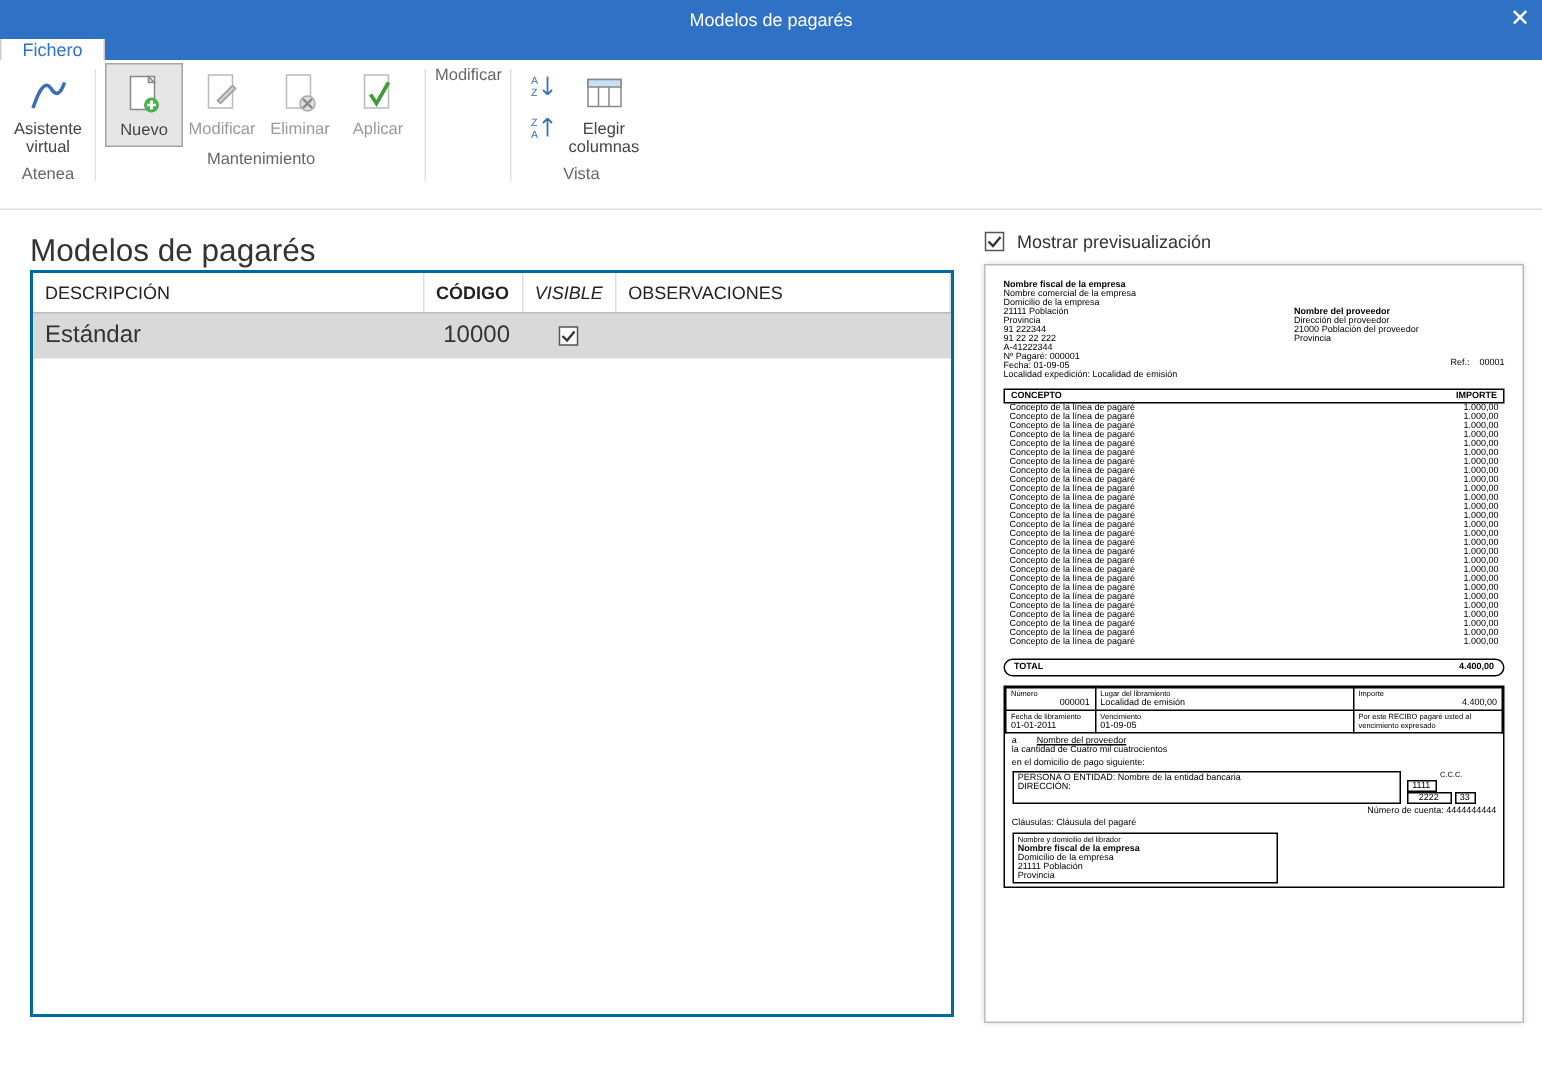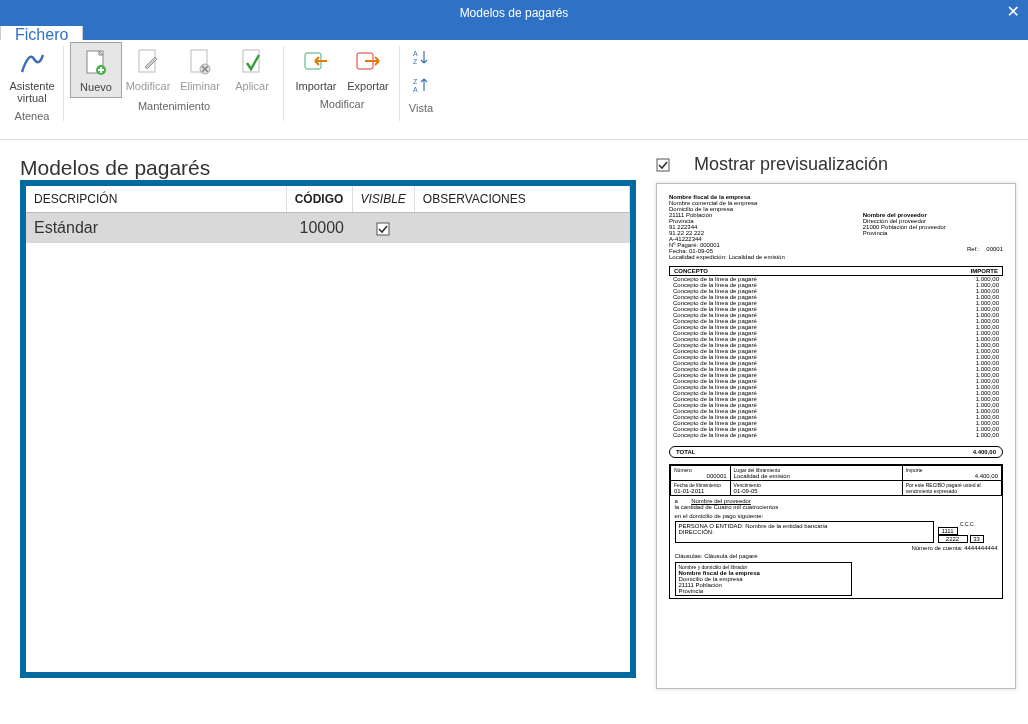--- a/index.html
+++ b/index.html
@@ -1,51 +1,51 @@
 <!DOCTYPE html>
 <html><head>
 <meta charset="utf-8">
 <style>
   * { box-sizing: border-box; margin: 0; padding: 0; }
   body { font-family: "Segoe UI", Tahoma, sans-serif; font-size: 12px; color: #333; background:#fff; width:1028px; height:724px; overflow:hidden; }
   .titlebar { background:#2f71c4; color:#fff; height:26px; display:flex; align-items:center; justify-content:center; position:relative; }
   .titlebar .close { position:absolute; right:8px; top:2px; font-size:16px; cursor:pointer; }
   .tabs { display:flex; background:#2f71c4; height:14px; }
-  .tab { background:#fff; color:#2f71c4; padding:3px 14px 0 14px; font-size:16px; height:18px; margin-top:-4px; border:1px solid #ccc; border-bottom:none; }
+  .tab { background:#fff; color:#2f71c4; padding:3px 14px 0 14px; font-size:12px; height:18px; margin-top:-4px; border:1px solid #ccc; border-bottom:none; }
   .ribbon { background:#fff; border-bottom:1px solid #ddd; height:100px; display:flex; }
   .ribbon-group { display:flex; flex-direction:column; align-items:center; padding:2px 6px 0 6px; position:relative; }
   .ribbon-group::after { content:""; position:absolute; right:0; top:6px; bottom:18px; width:1px; background:#e3e3e3; }
   .ribbon-group:last-child::after { display:none; }
   .ribbon-items { display:flex; }
   .ribbon-btn { display:flex; flex-direction:column; align-items:center; justify-content:flex-start; width:52px; padding:4px 2px; cursor:pointer; }
   .ribbon-btn.selected { background:#e6e6e6; border:1px solid #a3a3a3; }
   .ribbon-btn .icon { width:32px; height:32px; display:flex; align-items:center; justify-content:center; }
   .ribbon-btn .lbl { font-size:11px; color:#444; text-align:center; line-height:1.1; margin-top:2px; }
   .ribbon-group-label { font-size:11px; color:#666; padding:2px 0 4px 0; }
   .sm-col { display:flex; flex-direction:column; justify-content:flex-start; gap:6px; padding:4px 4px; }
   .sm-btn { display:flex; align-items:center; justify-content:center; width:22px; height:22px; cursor:pointer; }
   .content { display:flex; height:584px; }
   .left-pane { width:648px; padding:16px 12px 12px 20px; }
   .heading { font-size:21px; color:#333; font-weight:400; }
   .search-row { display:flex; align-items:center; justify-content:flex-end; margin-top:-20px; margin-bottom:8px; }
   .search-input { border:none; border-bottom:1px solid #999; width:150px; font-size:12px; color:#888; padding:2px; outline:none; background:transparent; }
   .search-icon { margin-left:10px; width:16px; height:16px; }
-  .grid { border:6px solid #0369a1; height:498px; }
+  .grid { border:2px solid #0369a1; height:498px; }
   .grid thead th { background:#fff; border-bottom:1px solid #bbb; border-right:1px solid #ddd; text-align:left; padding:6px 8px; font-weight:400; font-size:12px; color:#222; }
   .grid table { width:100%; border-collapse:collapse; }
   .grid tbody td { padding:6px 8px; font-size:16px; }
   .grid tbody tr.selected { background:#d9d9d9; }
   .col-desc { width:260px; }
   .col-code { width:66px; text-align:center; }
   .col-vis { width:56px; text-align:center;font-style:italic; }
   .col-obs { }
   .check-cell { text-align:center; }
   .check-cell svg { vertical-align:middle; }
   .right-pane { flex:1; padding:14px 12px 12px 8px; }
-  .showprev { display:flex; align-items:center; gap:24px; font-size:18px; color:#333; margin-bottom:8px; cursor:pointer; }
+  .showprev { display:flex; align-items:center; gap:8px; font-size:12px; color:#333; margin-bottom:8px; cursor:pointer; }
   .preview-frame { border:1px solid #bbb; background:#fff; box-shadow:0 0 4px rgba(0,0,0,0.15); height:506px; padding:10px 12px; font-size:6px; color:#000; position:relative; overflow:hidden; }
   .pv-row { display:flex; justify-content:space-between; }
   .pv-bold { font-weight:bold; }
   .pv-section-title { border:1px solid #000; padding:1px 4px; margin-top:6px; display:flex; justify-content:space-between; font-weight:bold; }
   .pv-line { display:flex; justify-content:space-between; padding:0 4px; }
   .pv-total { border:1px solid #000; border-radius:6px; padding:2px 6px; display:flex; justify-content:space-between; font-weight:bold; margin-top:8px; }
   .pv-receipt { border:1px solid #000; margin-top:6px; }
   .pv-receipt table { width:100%; border-collapse:collapse; }
   .pv-receipt td { border:1px solid #000; padding:1px 3px; vertical-align:top; }
   .pv-smallbox { border:1px solid #000; padding:1px 3px; }
@@ -120,60 +120,52 @@
               <path d="M10 16 L14 22 L22 8" fill="none" stroke="#3b9e3b" stroke-width="2.5"></path>
             </svg>
         </span>
         <span class="lbl" style="color:#999">Aplicar</span>
       </div>
     </div>
     <div class="ribbon-group-label">Mantenimiento</div>
   </div>
 
   <div class="ribbon-group">
-    <div class="ribbon-items">
-      <div class="ribbon-btn">
-        <span class="icon">
-          <svg width="30" height="30" viewBox="0 0 30 30">
-              <rect x="4" y="6" width="16" height="16" rx="2" fill="#fff" stroke="#4a7"></rect>
-              <path d="M26 14 H14 M14 14 l4 -4 M14 14 l4 4" stroke="#e07b00" stroke-width="2" fill="none"></path>
-            </svg>
-        </span>
-        <span class="lbl">Importar</span>
-      </div>
-      <div class="ribbon-btn">
-        <span class="icon">
-          <svg width="30" height="30" viewBox="0 0 30 30">
-              <rect x="4" y="6" width="16" height="16" rx="2" fill="#fff" stroke="#d33"></rect>
-              <path d="M12 14 H26 M26 14 l-4 -4 M26 14 l-4 4" stroke="#e07b00" stroke-width="2" fill="none"></path>
-            </svg>
-        </span>
-        <span class="lbl">Exportar</span>
-      </div>
-    </div>
     <div class="ribbon-group-label">Modificar</div>
   </div>
 
   <div class="ribbon-group">
     <div class="ribbon-items">
       <div class="sm-col">
         <div class="sm-btn">
           <svg width="18" height="18" viewBox="0 0 18 18">
               <text x="1" y="8" font-size="7" fill="#3a6fb5">A</text>
               <text x="1" y="16" font-size="7" fill="#3a6fb5">Z</text>
               <path d="M12 3v12 M12 15l-3-3 M12 15l3-3" stroke="#3a6fb5" stroke-width="1.2" fill="none"></path>
             </svg>
         </div>
         <div class="sm-btn">
           <svg width="18" height="18" viewBox="0 0 18 18">
               <text x="1" y="8" font-size="7" fill="#3a6fb5">Z</text>
               <text x="1" y="16" font-size="7" fill="#3a6fb5">A</text>
               <path d="M12 15V3 M12 3l-3 3 M12 3l3 3" stroke="#3a6fb5" stroke-width="1.2" fill="none"></path>
             </svg>
         </div>
+      </div>
+      <div class="ribbon-btn">
+        <span class="icon">
+          <svg width="30" height="30" viewBox="0 0 30 30">
+              <rect x="4" y="6" width="22" height="18" fill="#fff" stroke="#888"></rect>
+              <line x1="11" y1="6" x2="11" y2="24" stroke="#888"></line>
+              <line x1="18" y1="6" x2="18" y2="24" stroke="#888"></line>
+              <rect x="4" y="6" width="22" height="5" fill="#c9dff3" stroke="#888"></rect>
+            </svg>
+        </span>
+        <span class="lbl" style="white-space:pre-line">Elegir
+columnas</span>
       </div>
     </div>
     <div class="ribbon-group-label">Vista</div>
   </div>
 
 </div>
 
 <div class="content">
 
   <div class="left-pane">

